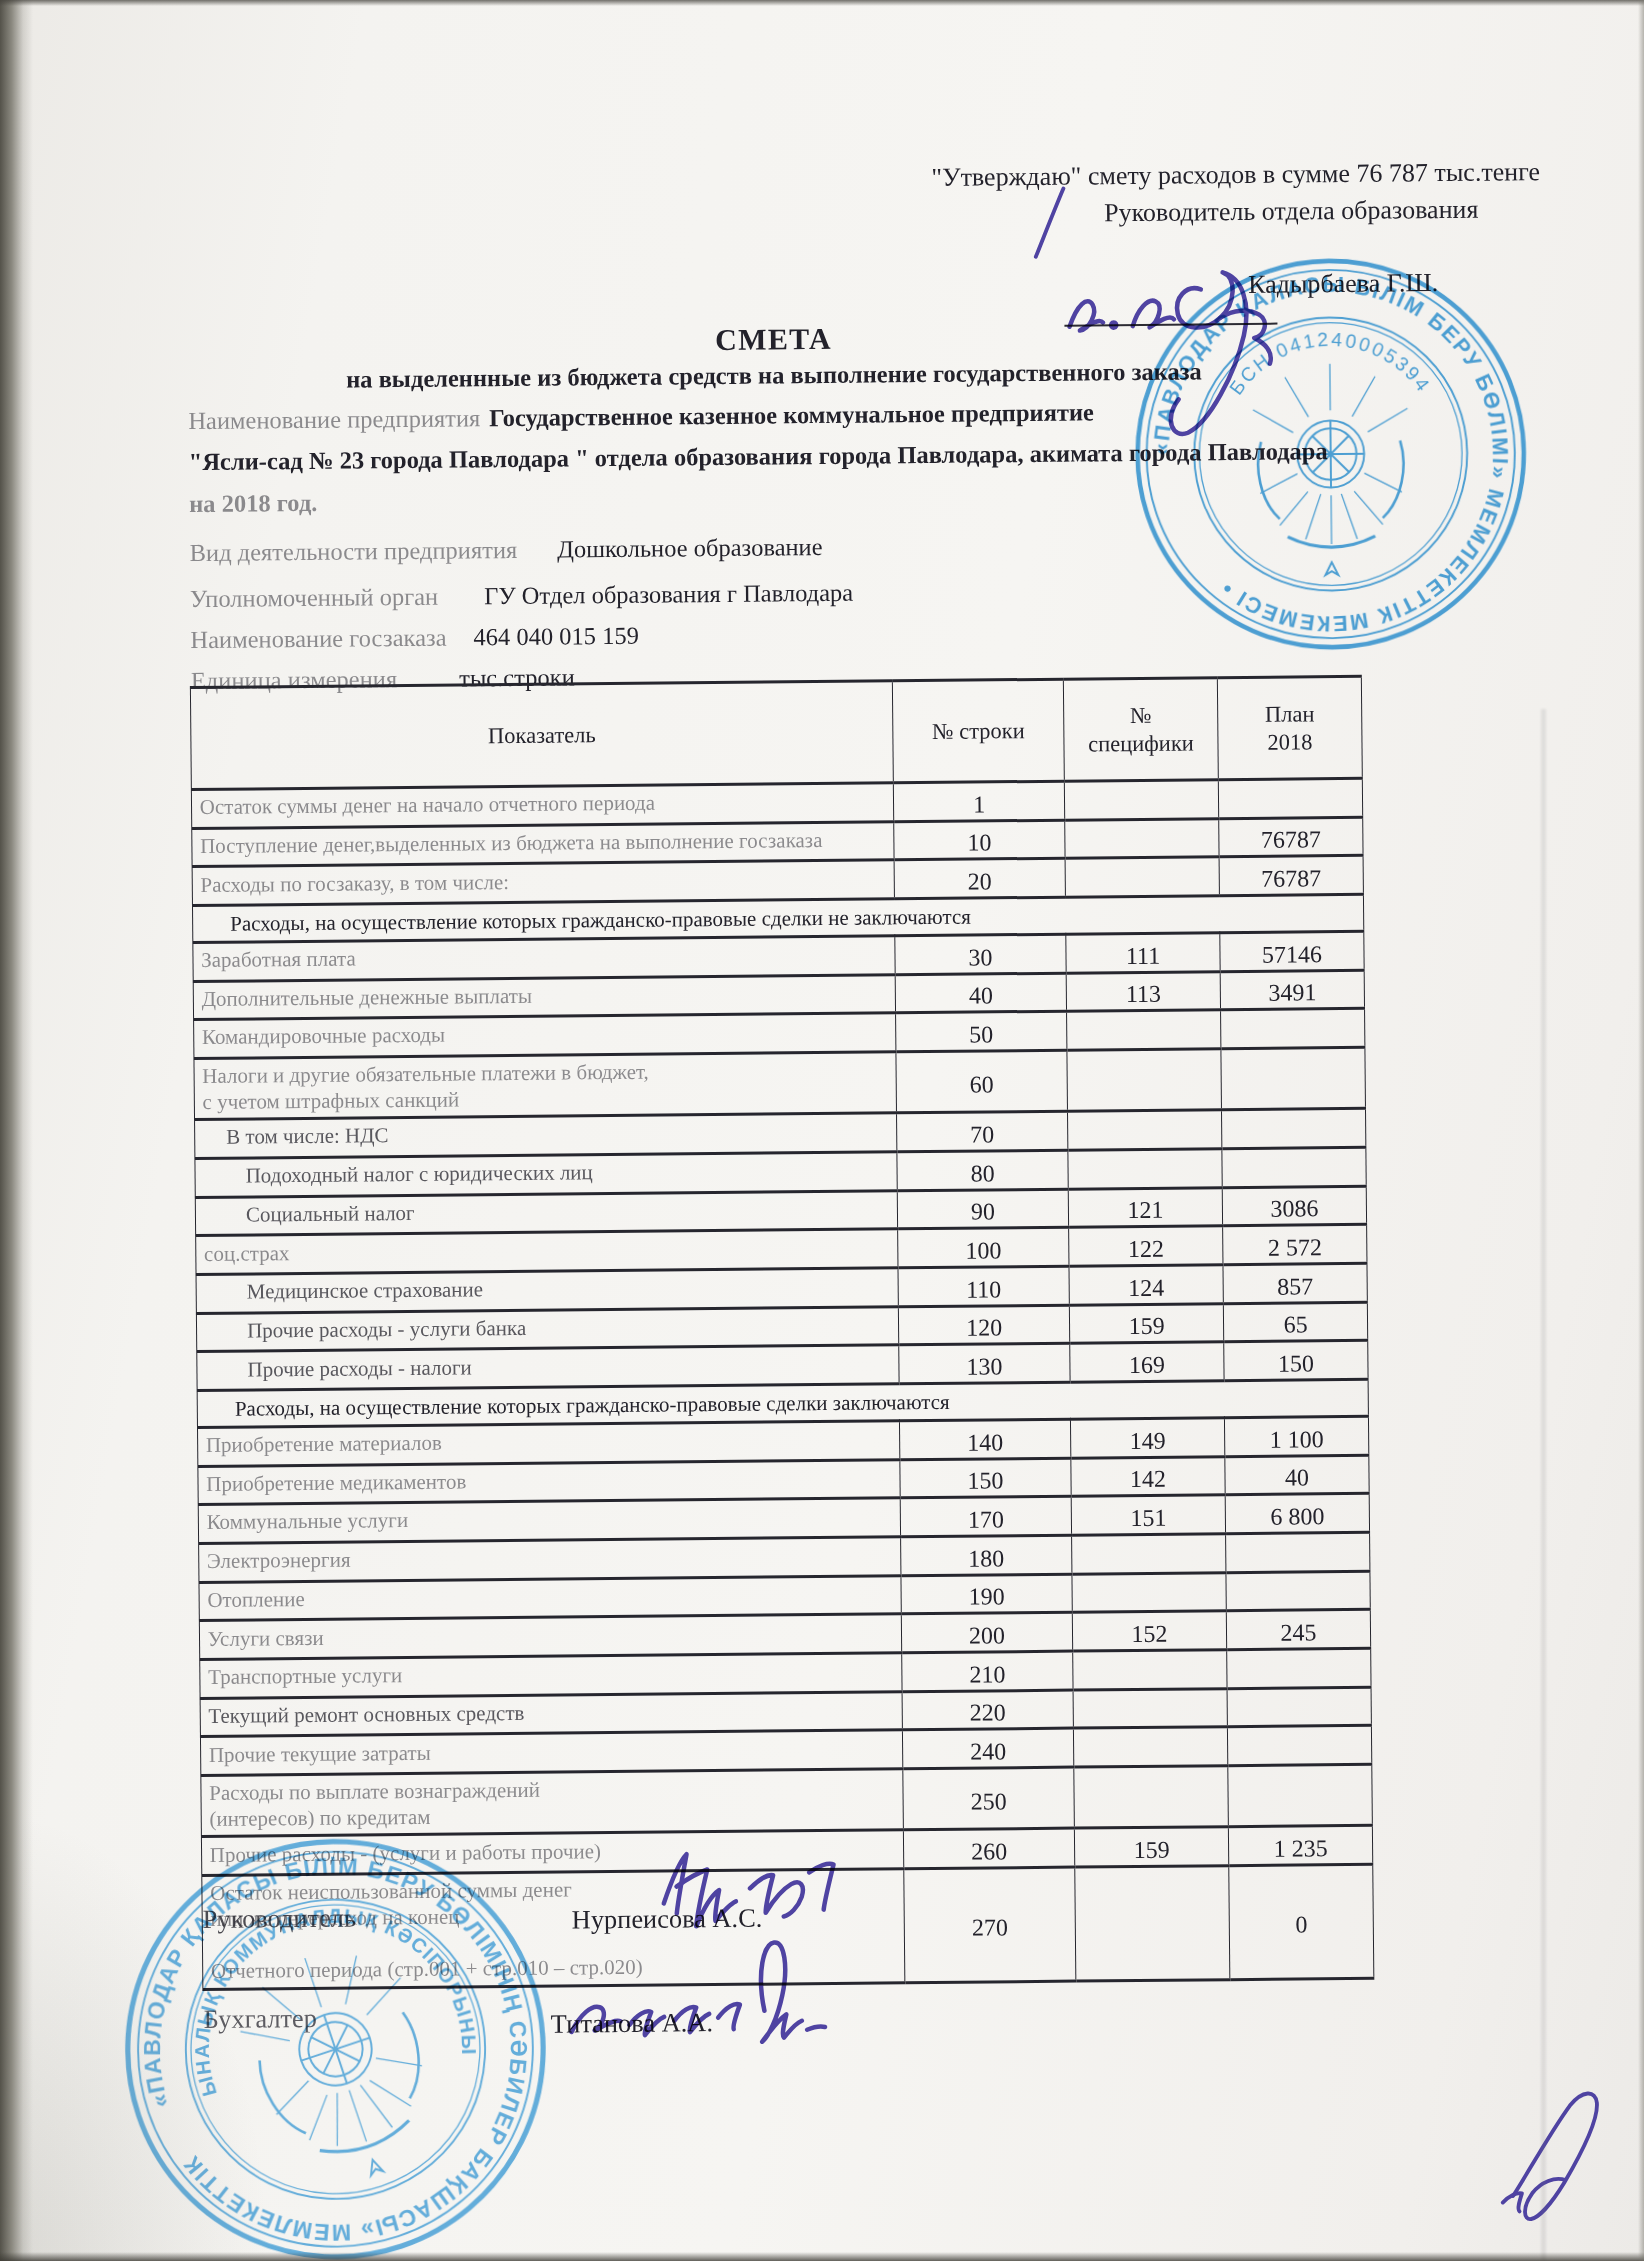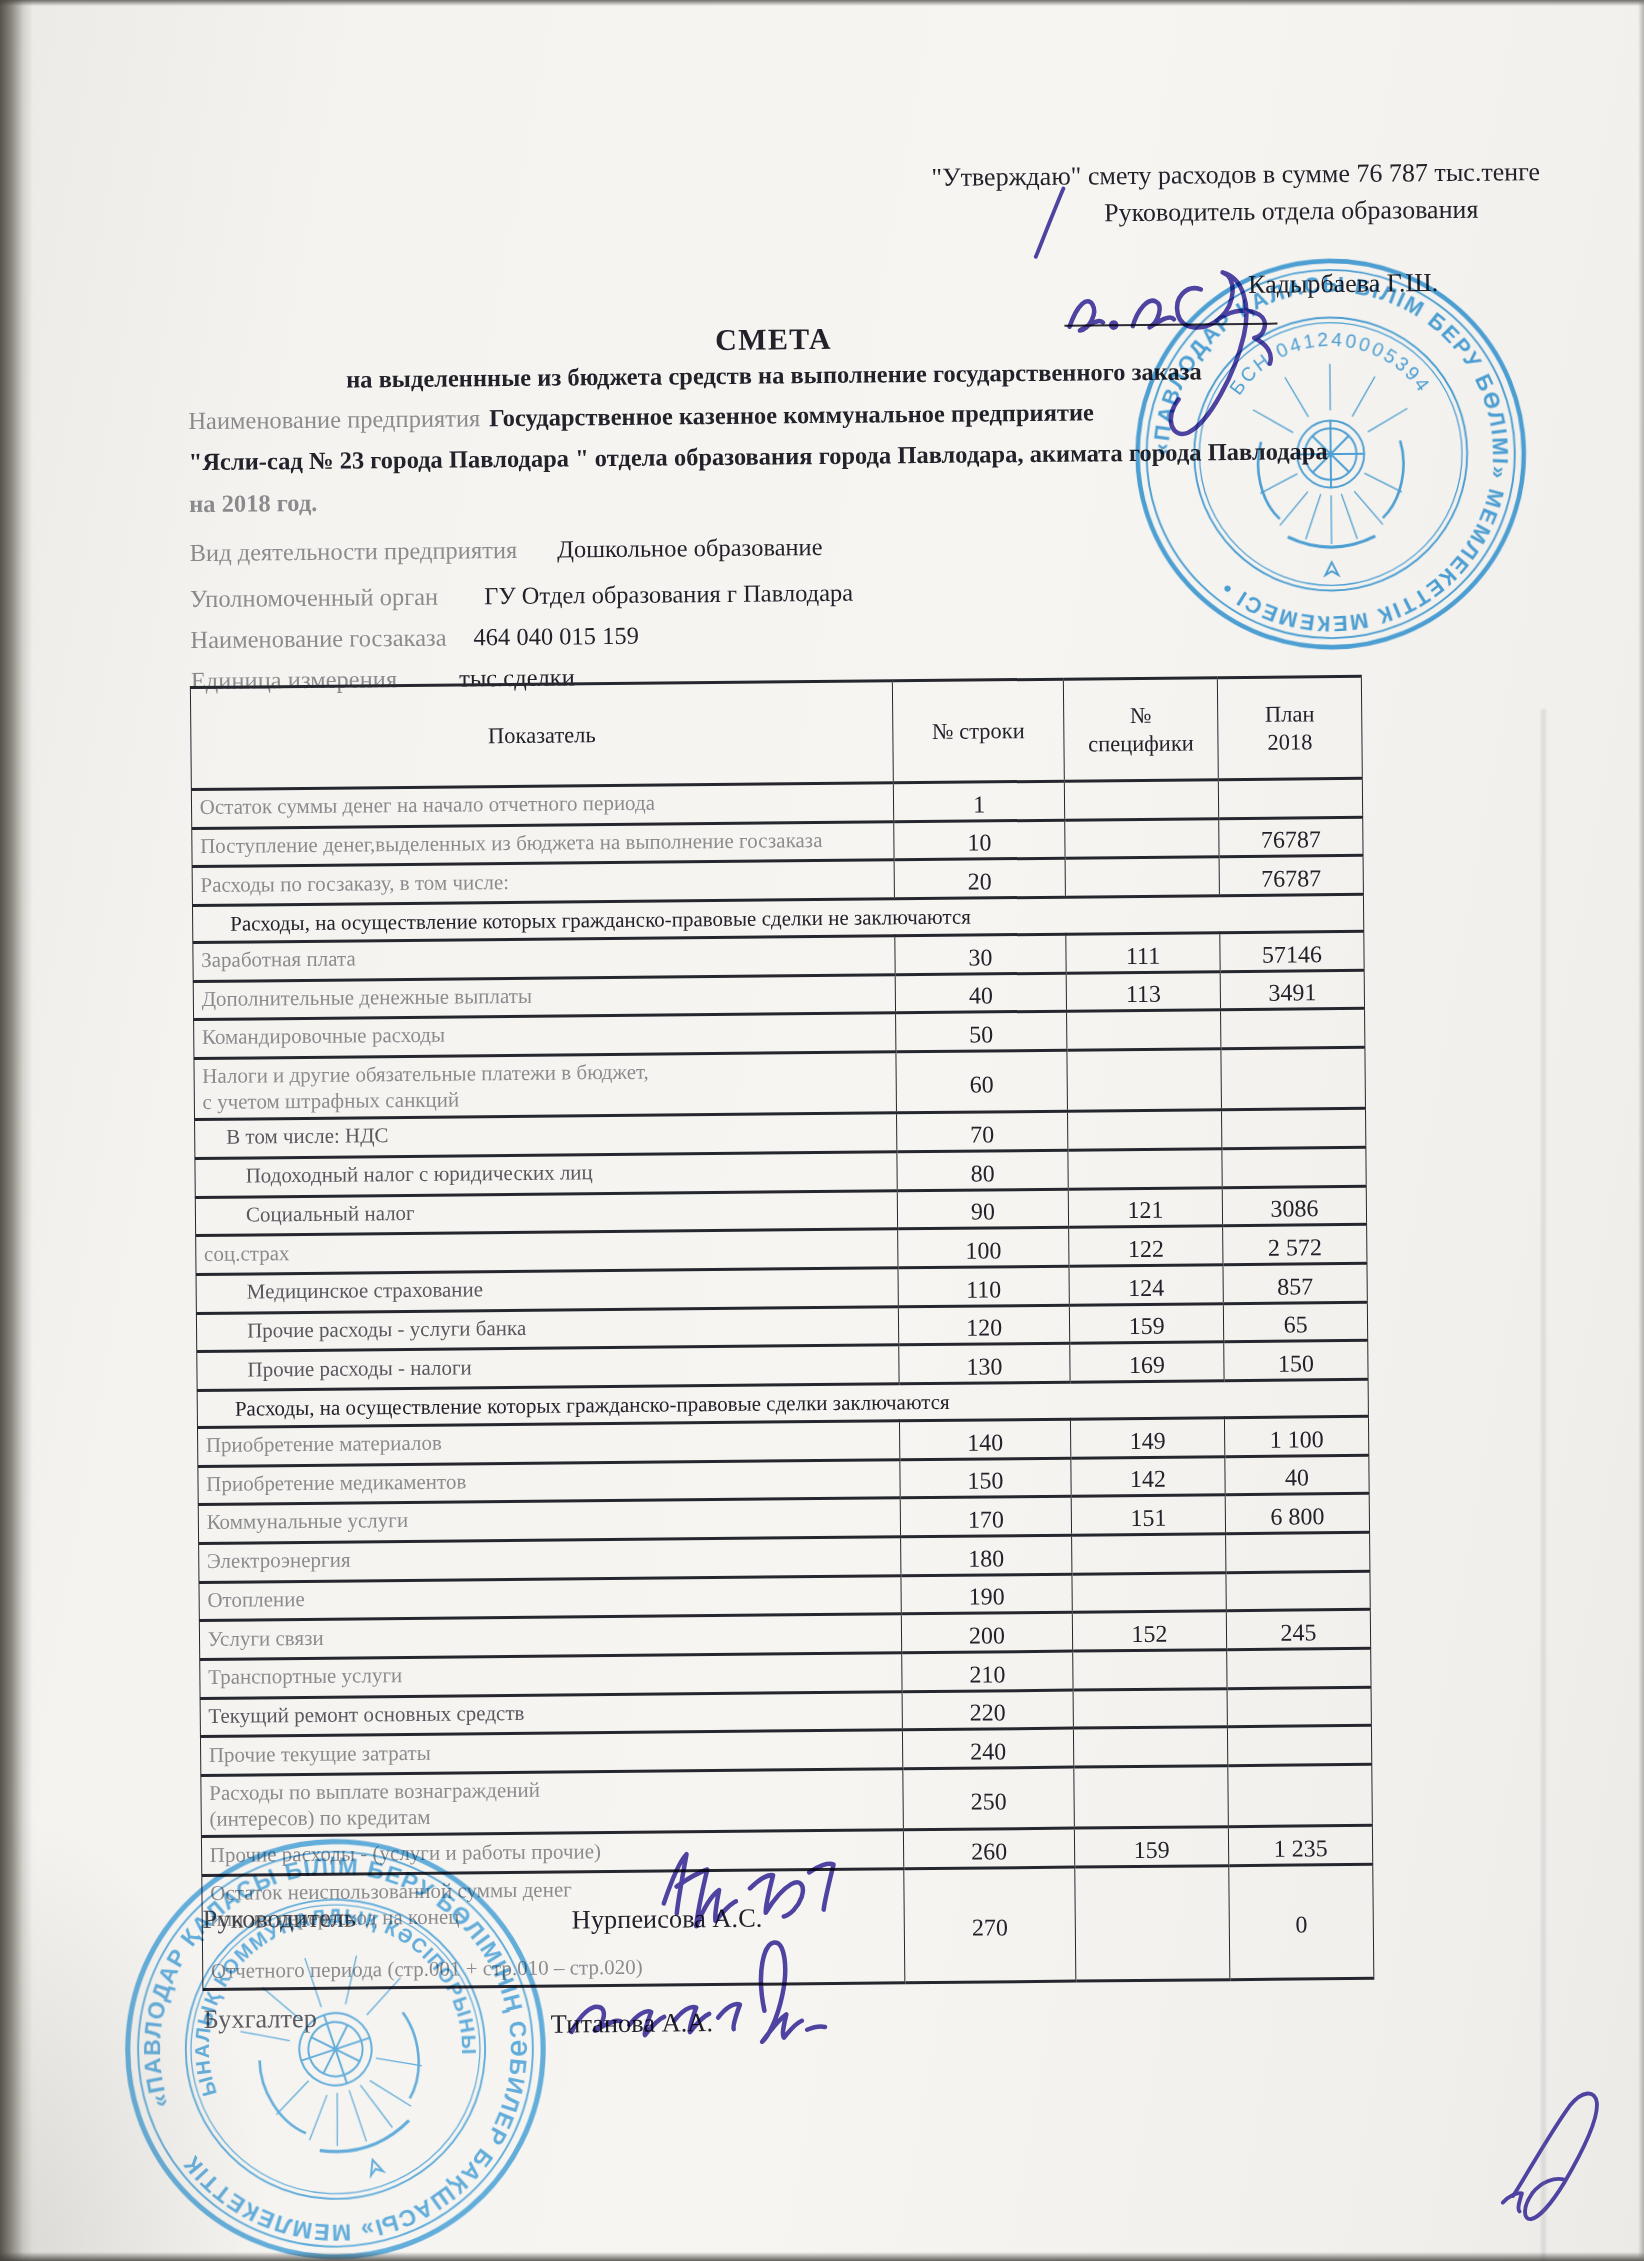--- a/index.html
+++ b/index.html
@@ -107,21 +107,21 @@
   <div class="info" style="top:533px">
     <span class="f1">Вид деятельности предприятия</span><span class="gap2">Дошкольное  образование</span>
   </div>
   <div class="info" style="top:579px">
     <span class="f1">Уполномоченный орган</span><span class="gap3">ГУ Отдел образования г Павлодара</span>
   </div>
   <div class="info" style="top:620px">
     <span class="f1">Наименование госзаказа</span><span class="gap4">464 040 015 159</span>
   </div>
   <div class="info" style="top:661px">
-    <span class="f1">Единица измерения</span><span class="gap5">тыс.сделки</span>
+    <span class="f1">Единица измерения</span><span class="gap5">тыс.строки</span>
   </div>
 
   <table class="sm">
     <colgroup>
         <col class="c1">
         <col class="c2">
         <col class="c3">
         <col class="c4">
       </colgroup>
     <thead>

